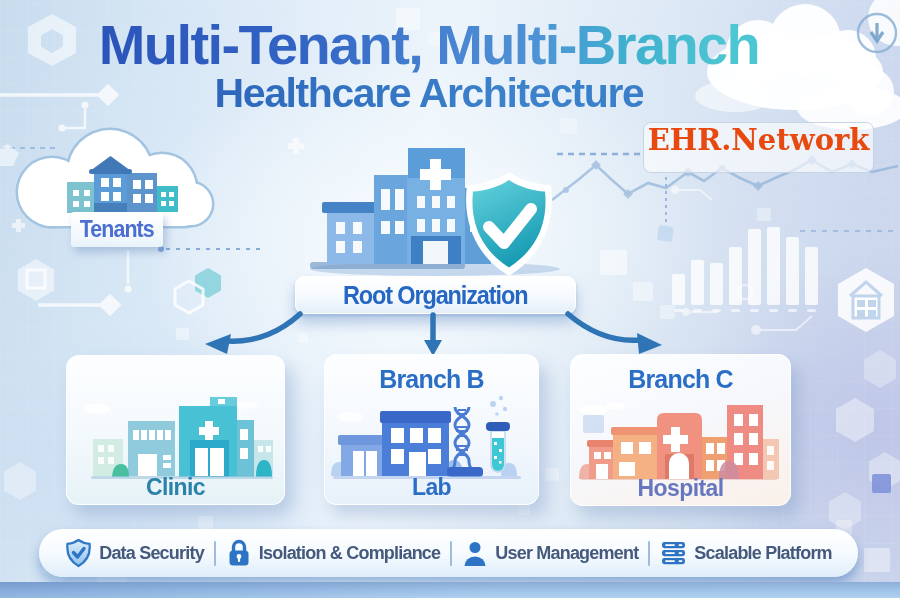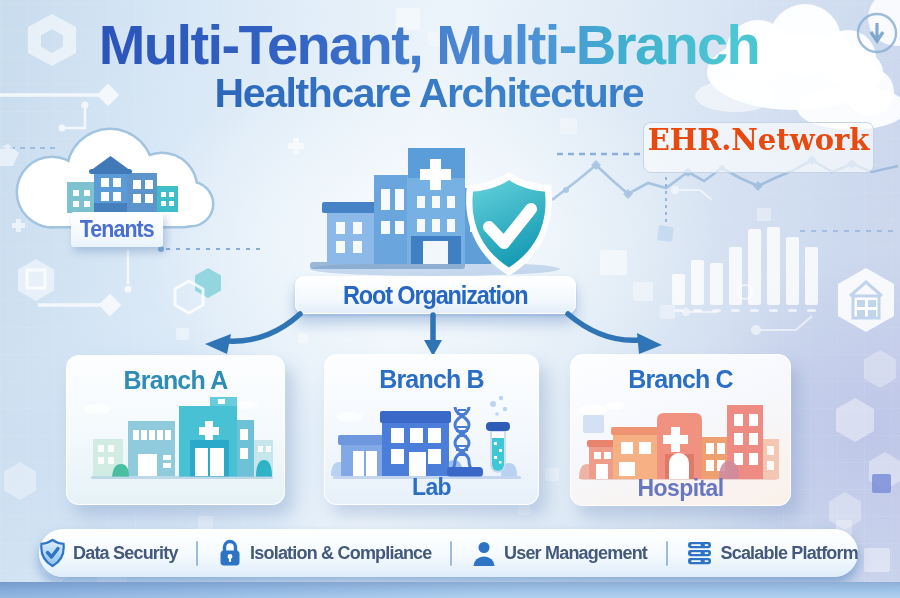--- a/index.html
+++ b/index.html
@@ -62,21 +62,21 @@
   .card-sub{position:absolute;left:0;right:0;bottom:3px;text-align:center;
     font-size:23px;font-weight:bold;letter-spacing:-0.6px;}
   #card-a .card-sub{color:#2a82ab;}
   #card-b .card-sub{color:#2b6ec6;}
   #card-c .card-sub{color:#6777bf;margin-top:11px;}
   .card svg.illu{position:absolute;left:0;top:38px;}
   
   #features{left:39px;top:529px;width:819px;height:48px;border-radius:24px;
     background:linear-gradient(180deg,#ffffff 0%,#f6fbff 50%,#dfedfa 100%);
     box-shadow:0 7px 12px rgba(75,125,190,.55);
-    display:flex;align-items:center;justify-content:space-between;gap:10px;}
+    display:flex;align-items:center;justify-content:center;gap:10px;}
   .feat{display:flex;align-items:center;gap:7px;}
   .feat .txt{font-size:18px;font-weight:bold;color:#44597b;letter-spacing:-0.8px;white-space:nowrap;}
   .fdiv{width:2px;height:25px;background:#9dbbdd;border-radius:1px;}
   
   #band{left:0;right:0;bottom:0;height:16px;
     background:linear-gradient(180deg,#8cabd2 0%,#9dc2e8 45%,#b4d4f0 100%);}
   #band:after{content:"";position:absolute;inset:0;
     background:linear-gradient(90deg,rgba(70,115,185,.30),rgba(120,160,215,.05) 55%,rgba(150,185,230,.15));}
 </style>
 </head>
@@ -365,21 +365,20 @@
         <polygon points="424,340 442,340 433,356" stroke="none"></polygon>
       </g>
       <g>
         <path d="M568 314 Q 602 343 640 340" fill="none" stroke-width="5.5" stroke-linecap="round"></path>
         <polygon points="637,333 662,345 639,354" stroke="none"></polygon>
       </g>
     </g>
   </svg>
 
   <div id="card-a" class="abs card">
-    <div class="card-title">Branch A</div>
     <svg class="illu" width="217" height="86" viewBox="0 0 217 86">
       <g transform="translate(10,-37)">
         <ellipse cx="20" cy="52" rx="13" ry="5" fill="#ffffff" opacity=".85"></ellipse>
         <ellipse cx="170" cy="48" rx="11" ry="4" fill="#ffffff" opacity=".7"></ellipse>
 
         <rect x="16" y="82" width="30" height="37" fill="#cdeade" opacity=".85"></rect>
         <g fill="#ffffff" opacity=".9">
           <rect x="21" y="88" width="6" height="7"></rect>
             <rect x="31" y="88" width="6" height="7"></rect>
           <rect x="21" y="100" width="6" height="7"></rect>
@@ -412,20 +411,21 @@
 
         <rect x="160" y="63" width="17" height="57" fill="#6ec2d8"></rect>
         <rect x="163" y="72" width="8" height="11" fill="#ffffff"></rect>
         <rect x="163" y="91" width="8" height="11" fill="#ffffff"></rect>
 
         <path d="M35 120 q1 -13 9 -13 q8 0 8 13 Z" fill="#49bfa0"></path>
         <path d="M179 120 q0 -17 8 -17 q8 0 8 17 Z" fill="#2fb3c6"></path>
         <rect x="14" y="119" width="182" height="3" rx="1.5" fill="#9fc6dc" opacity=".6"></rect>
       </g>
     </svg>
+    <div class="card-sub">Clinic</div>
   </div>
 
   <div id="card-b" class="abs card">
     <div class="card-title">Branch B</div>
     <svg class="illu" width="213" height="87" viewBox="0 0 213 87">
       <g transform="translate(0,-36)">
         <ellipse cx="25" cy="60" rx="13" ry="5" fill="#ffffff" opacity=".7"></ellipse>
 
         <path d="M6 119 q0 -14 8 -14 q8 0 8 14 Z" fill="#b9d2f2"></path>
         <path d="M120 119 q0 -16 9 -16 q9 0 9 16 Z" fill="#9fc0ee"></path>

